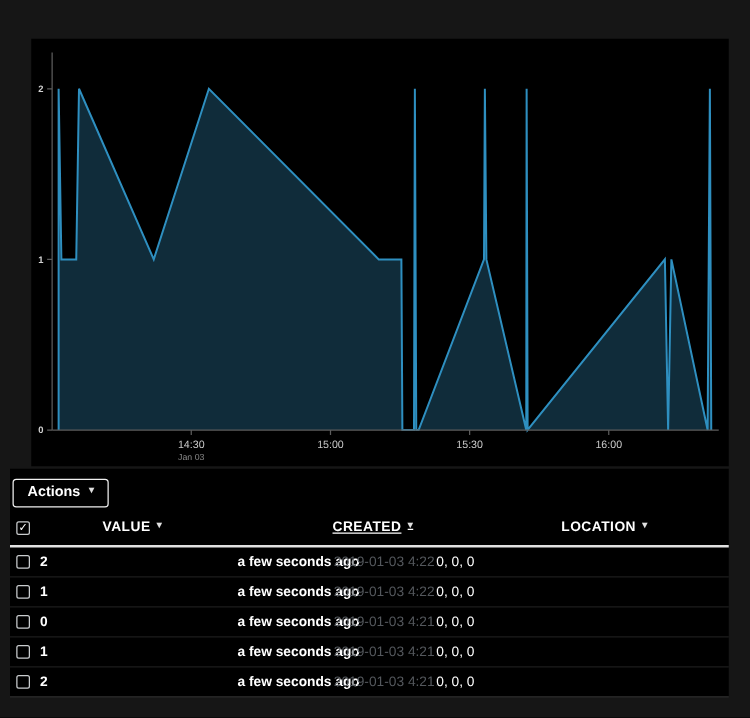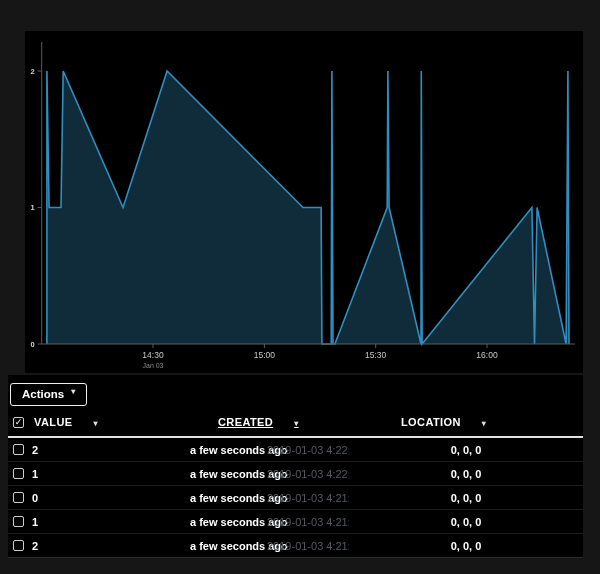--- a/index.html
+++ b/index.html
@@ -22,41 +22,41 @@
     margin:8px 0 0 2px;padding:4px 11px 5px 11px;
     border:1px solid #f0f0f0;border-radius:3px;background:transparent;
     color:#fff;font-size:11.5px;font-weight:bold;cursor:pointer;
     font-family:"Liberation Sans",sans-serif;
   }
   .caret{font-size:8px;color:#e0e0e0;line-height:1;}
 
   
   .thead{position:relative;height:26px;margin-top:4px;border-bottom:2px solid #e2e2e2;}
   .th{
-    position:absolute;top:6px;display:flex;align-items:flex-end;gap:21px;
-    color:#fff;font-size:11px;font-weight:bold;letter-spacing:.4px;
+    position:absolute;top:6px;display:flex;align-items:flex-start;gap:5px;
+    color:#fff;font-size:11px;font-weight:bold;letter-spacing:.4px;margin-left:48px;
   }
   .cb{
     width:11px;height:11px;border:1px solid #c9ccce;border-radius:2px;
     box-sizing:border-box;display:flex;align-items:center;justify-content:center;
     background:transparent;flex:none;
   }
   .cb .check{color:#fff;font-size:9px;line-height:1;transform:translateY(-0.5px);}
   .thead .cb{position:absolute;left:5px;top:7px;}
 
   .row{
     display:grid;grid-template-columns:19px 158px 69px 90px 1fr;
     align-items:center;height:23px;padding-left:5px;
     border-bottom:1px solid #1d1d1d;font-size:11px;
   }
   .row:last-child{border-bottom:1px solid #2b2b2b;}
   .cell-value{color:#fff;font-weight:bold;}
   .cell-rel{color:#fff;font-weight:bold;text-align:right;white-space:nowrap;}
   .cell-ts{color:#54585d;padding-left:8px;font-weight:normal;white-space:nowrap;overflow:hidden;}
-  .cell-loc{color:#fff;font-weight:bold;white-space:nowrap;text-align:center;}
+  .cell-loc{color:#fff;font-weight:normal;white-space:nowrap;}
 </style>
 </head>
 <body>
 
 <div class="chart-panel">
   <svg id="chart-svg" width="558" height="342">
     <polygon id="area-fill" points="21.9,313.0 21.9,40.0 24.1,176.5 36.0,176.5 38.2,40.0 98.0,176.5 142.1,40.0 278.0,176.5 296.1,176.5 296.9,313.0 306.2,313.0 306.9,40.0 308.0,313.0 309.9,313.0 362.2,176.5 362.9,40.0 364.1,176.5 396.0,313.0 396.3,40.0 397.1,313.0 506.9,176.5 509.5,313.0 512.1,176.5 541.1,313.0 542.9,40.0 544.0,313.0" fill="#102c3a" stroke="none"></polygon>
     <polyline id="area-stroke" points="21.9,313.0 21.9,40.0 24.1,176.5 36.0,176.5 38.2,40.0 98.0,176.5 142.1,40.0 278.0,176.5 296.1,176.5 296.9,313.0 306.2,313.0 306.9,40.0 308.0,313.0 309.9,313.0 362.2,176.5 362.9,40.0 364.1,176.5 396.0,313.0 396.3,40.0 397.1,313.0 506.9,176.5 509.5,313.0 512.1,176.5 541.1,313.0 542.9,40.0 544.0,313.0" fill="none" stroke="#2e8fc0" stroke-width="1.6"></polyline>
     <g id="axes">
         <line x1="16.7" y1="11" x2="16.7" y2="313" stroke="#5c5c5c" stroke-width="1"></line>

